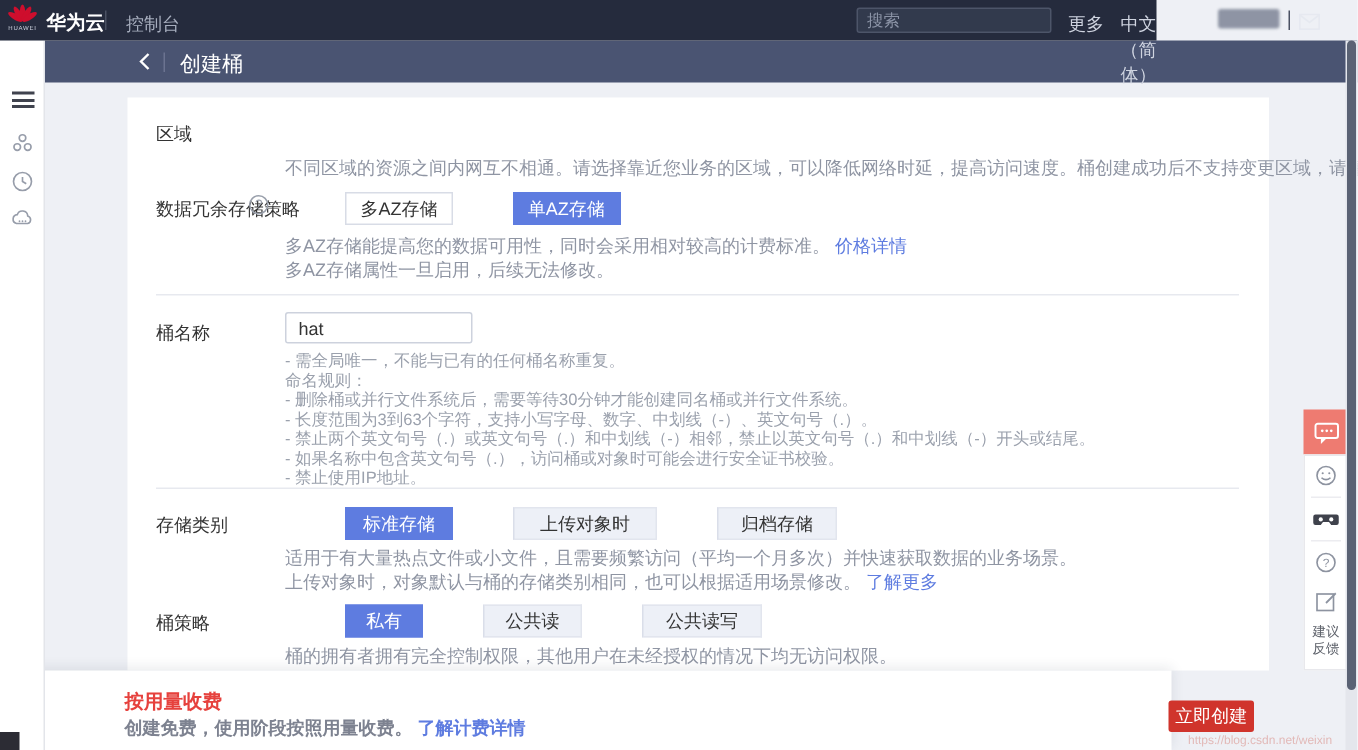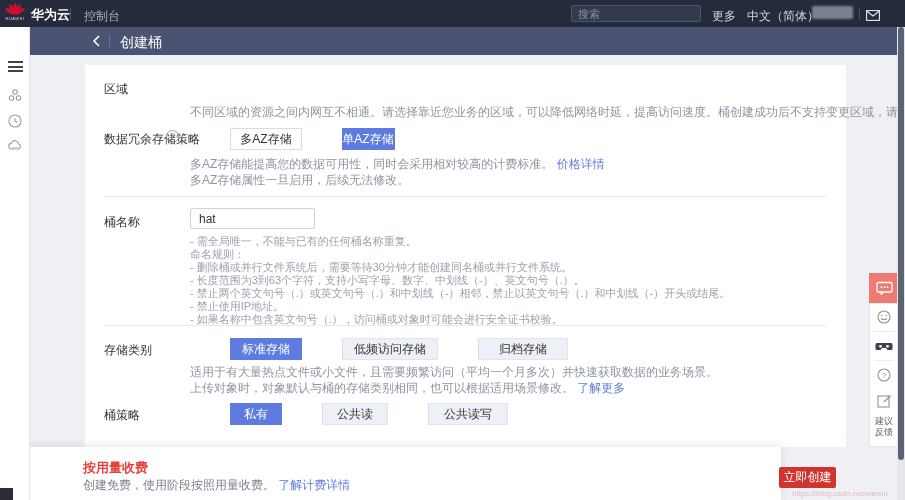--- a/index.html
+++ b/index.html
@@ -1,21 +1,21 @@
 <!DOCTYPE html>
 <html lang="zh"><head>
 <meta charset="utf-8">
 <style>
   * { margin:0; padding:0; box-sizing:border-box; }
   html,body { width:905px; height:500px; }
   body { font-family:"Liberation Sans","DejaVu Sans",sans-serif; background:#eef0f5; overflow:hidden; }
   #screen { position:relative; width:905px; height:500px; background:#eef0f5; overflow:hidden; }
 
   
-  .topbar { position:absolute; left:0; top:0; width:905px; height:27px; background:#252b3d; z-index:30; display:flex; align-items:center; }
+  .topbar { position:absolute; left:0; top:0; width:771px; height:27px; background:#252b3d; z-index:30; display:flex; align-items:center; }
   .logo-wrap { position:absolute; left:4px; top:2px; width:22px; height:23px; text-align:center; }
   .logo-flower { position:relative; width:16px; height:13px; margin:1px auto 0; }
   .logo-flower span { position:absolute; left:6px; top:0; width:4px; height:11px; background:#ce0e2d; border-radius:50% 50% 50% 50%/60% 60% 40% 40%; transform-origin:50% 100%; }
   .logo-caption { font-size:4px; color:#cfd4e0; letter-spacing:.5px; line-height:5px; }
   .brand { position:absolute; left:31px; top:6px; font-size:13px; font-weight:bold; color:#ffffff; }
   .top-sep { position:absolute; top:7px; width:1px; height:13px; background:#4a5163; }
   .console-lnk { position:absolute; left:84px; top:8px; font-size:12px; color:#a7aebe; }
   .searchbox { position:absolute; left:571px; top:5px; width:130px; height:17px; background:#323a4d; border:1px solid #4d5569; border-radius:2px; display:flex; align-items:center; padding:0 6px; }
   .searchbox input { flex:1; background:transparent; border:none; outline:none; font-size:11px; color:#cfd4e0; font-family:inherit; }
   .searchbox input::placeholder { color:#8b93a6; }
@@ -55,21 +55,21 @@
   .seg.az + .seg.az { border-left:none; }
   .seg.lite { background:#edf0f7; border:1px solid #e2e5ee; }
   .seg.lite + .seg.lite { border-left:1px solid #dadee9; }
   .seg.selected { background:#5e7ce0; border:1px solid #5e7ce0; color:#fff; }
 
   .help-circ { position:absolute; width:13px; height:13px; border:1px solid #9aa0ac; border-radius:50%; color:#9aa0ac; font-size:9px; line-height:11px; text-align:center; cursor:pointer; }
 
   
   .footer { position:absolute; left:0; top:447px; width:781px; height:53px; background:#ffffff; box-shadow:0 -2px 8px rgba(31,38,60,.10); z-index:15; }
   .fee-title { position:absolute; left:83px; top:12px; font-size:13px; font-weight:bold; color:#e6413d; }
-  .fee-desc { position:absolute; left:83px; top:30px; font-size:12px; color:#7d8290; white-space:nowrap; }
+  .fee-desc { position:absolute; left:83px; top:30px; font-size:12px; color:#7d8290; white-space:nowrap;font-weight:bold; }
   .create-btn { position:absolute; left:779px; top:20px; width:57px; height:21px; background:#d0342c; border:none; border-radius:2px; color:#fff; font-size:12px; cursor:pointer; font-family:inherit; }
   .watermark { position:absolute; left:792px; top:42px; font-size:8px; color:#d98c85; opacity:.55; white-space:nowrap; }
   .corner-artifact { position:absolute; left:0; top:488px; width:13px; height:12px; background:#2c2c34; z-index:40; }
 
   
   .chat-btn { position:absolute; left:869px; top:273px; width:30px; height:30px; background:#ee7b71; z-index:25; display:flex; align-items:center; justify-content:center; cursor:pointer; }
   .float-panel { position:absolute; left:869px; top:303px; width:30px; height:144px; background:#ffffff; border:1px solid #e8e8ec; z-index:25; }
   .fp-item { width:28px; height:26px; display:flex; align-items:center; justify-content:center; cursor:pointer; }
   .fp-div { width:20px; height:1px; background:#ececf0; margin:1px auto; }
   .fp-label { width:26px; margin:2px auto 0; font-size:9px; line-height:11px; color:#5c6069; text-align:center; cursor:pointer; }
@@ -160,62 +160,63 @@
 
   <div class="card">
 
     <div class="f-label" style="top:16px">区域</div>
     <div class="hint" style="top:39px">不同区域的资源之间内网互不相通。请选择靠近您业务的区域，可以降低网络时延，提高访问速度。桶创建成功后不支持变更区域，请谨慎选择。</div>
 
     <div class="f-label" style="top:66px">数据冗余存储策略</div>
     <div class="help-circ" style="left:81px; top:65px">?</div>
     <div class="seg-group" style="top:63px">
       <div class="seg az" style="width:72px">多AZ存储</div>
-      <div class="seg az selected" style="width:53px">单AZ存储</div>
+      <div class="seg az selected" style="width:72px">单AZ存储</div>
     </div>
     <div class="hint" style="top:107px">多AZ存储属性一旦启用，后续无法修改。</div>
     <div class="hint" style="top:91px">
       <span>多AZ存储能提高您的数据可用性，同时会采用相对较高的计费标准。</span>
       <span class="lnk">价格详情</span>
     </div>
 
     <div class="divider" style="top:131px"></div>
 
     <div class="f-label" style="top:149px">桶名称</div>
     <input class="textbox" style="top: 143px;" value="hat">
     <div style="position:absolute; left:105px; top:170px">
       <div class="rule-line">- 需全局唯一，不能与已有的任何桶名称重复。</div>
       <div class="rule-line">命名规则：</div>
       <div class="rule-line">- 删除桶或并行文件系统后，需要等待30分钟才能创建同名桶或并行文件系统。</div>
       <div class="rule-line">- 长度范围为3到63个字符，支持小写字母、数字、中划线（-）、英文句号（.）。</div>
       <div class="rule-line">- 禁止两个英文句号（.）或英文句号（.）和中划线（-）相邻，禁止以英文句号（.）和中划线（-）开头或结尾。</div>
+      <div class="rule-line">- 如果名称中包含英文句号（.），访问桶或对象时可能会进行安全证书校验。</div>
       <div class="rule-line">- 禁止使用IP地址。</div>
-      <div class="rule-line">- 如果名称中包含英文句号（.），访问桶或对象时可能会进行安全证书校验。</div>
     </div>
 
     <div class="divider" style="top:260px"></div>
 
     <div class="f-label" style="top:277px">存储类别</div>
     <div class="seg-group" style="top:273px">
       <div class="seg lite selected" style="width:72px">标准存储</div>
-      <div class="seg lite" style="width:96px">低频访问存储</div>
-      <div class="seg lite" style="width:90px">归档存储</div>
+      <div class="seg lite" style="width:96px">上传对象时</div>
+      <div class="seg lite" style="width:80px">归档存储</div>
     </div>
     <div class="hint" style="top:299px">适用于有大量热点文件或小文件，且需要频繁访问（平均一个月多次）并快速获取数据的业务场景。</div>
     <div class="hint" style="top:315px">
       <span>上传对象时，对象默认与桶的存储类别相同，也可以根据适用场景修改。</span>
       <span class="lnk">了解更多</span>
     </div>
 
     <div class="f-label" style="top:342px">桶策略</div>
     <div class="seg-group" style="top:338px">
       <div class="seg lite selected" style="width:52px">私有</div>
       <div class="seg lite" style="width:66px">公共读</div>
       <div class="seg lite" style="width:80px">公共读写</div>
     </div>
+    <div class="hint" style="top:364px">桶的拥有者拥有完全控制权限，其他用户在未经授权的情况下均无访问权限。</div>
   </div>
 
   <div class="footer">
     <div class="fee-title">按用量收费</div>
     <div class="fee-desc">
       <span>创建免费，使用阶段按照用量收费。</span>
       <span class="lnk">了解计费详情</span>
     </div>
     <button class="create-btn">立即创建</button>
     <div class="watermark">https://blog.csdn.net/weixin</div>

